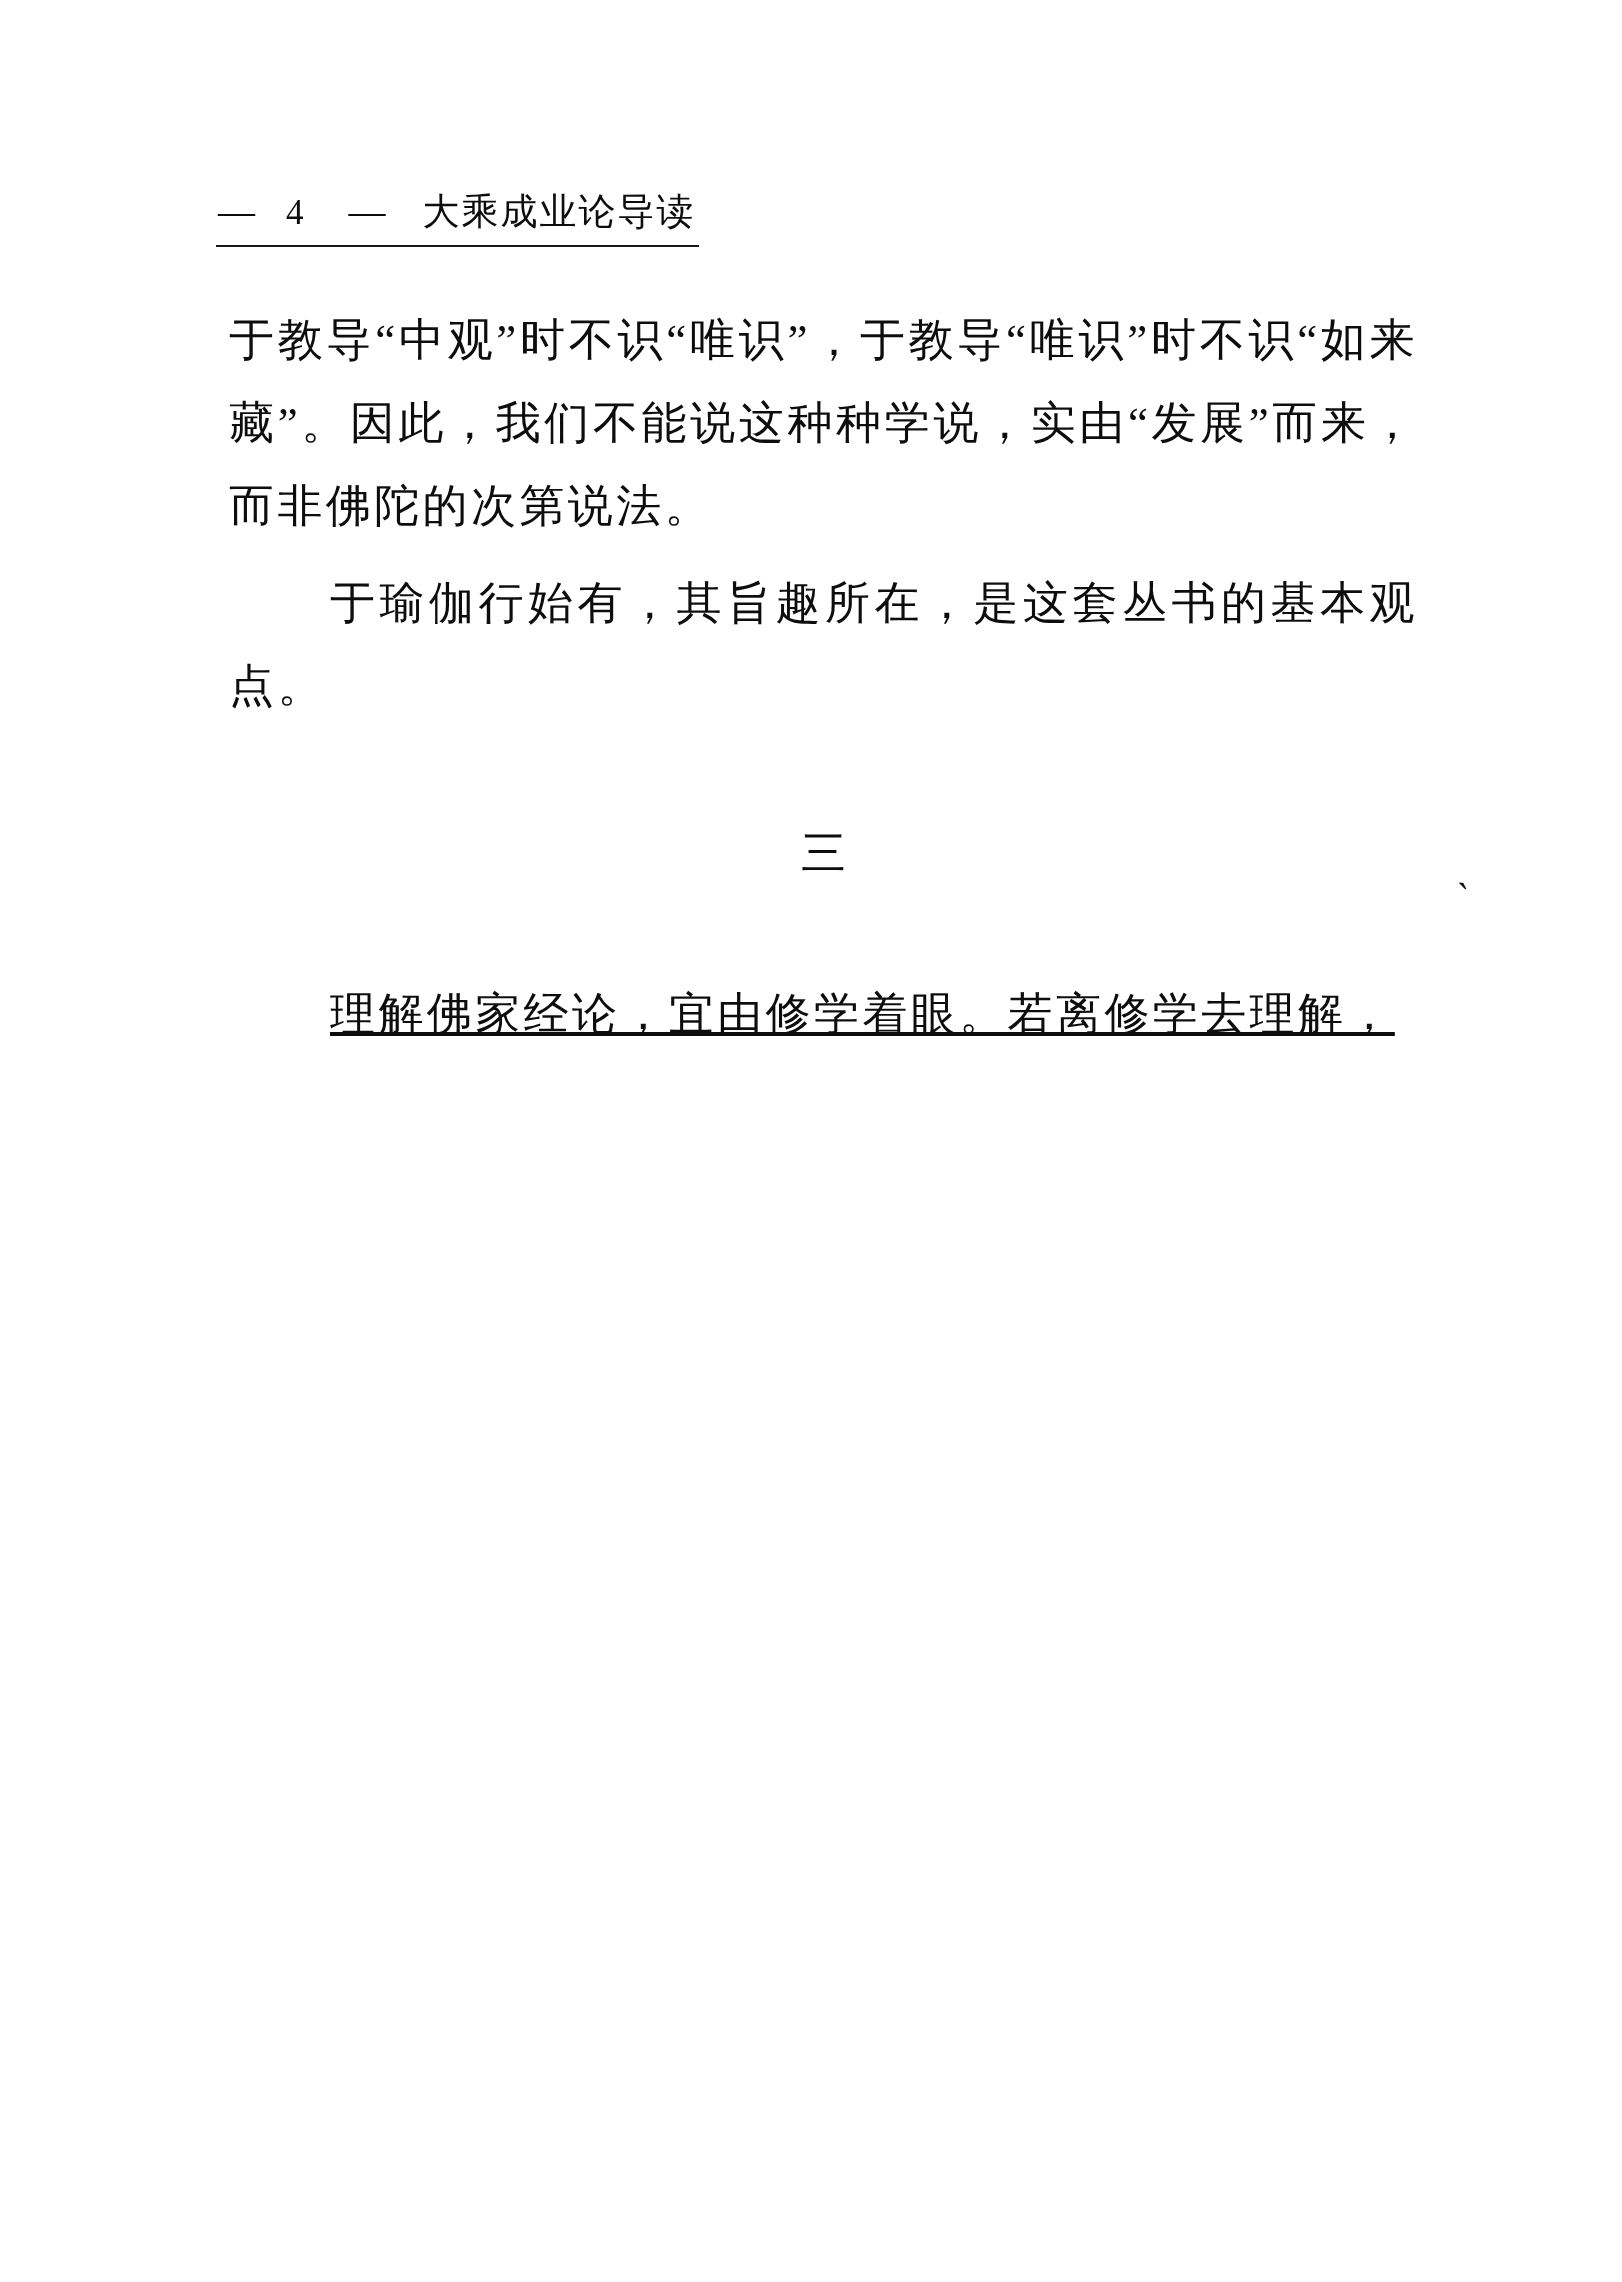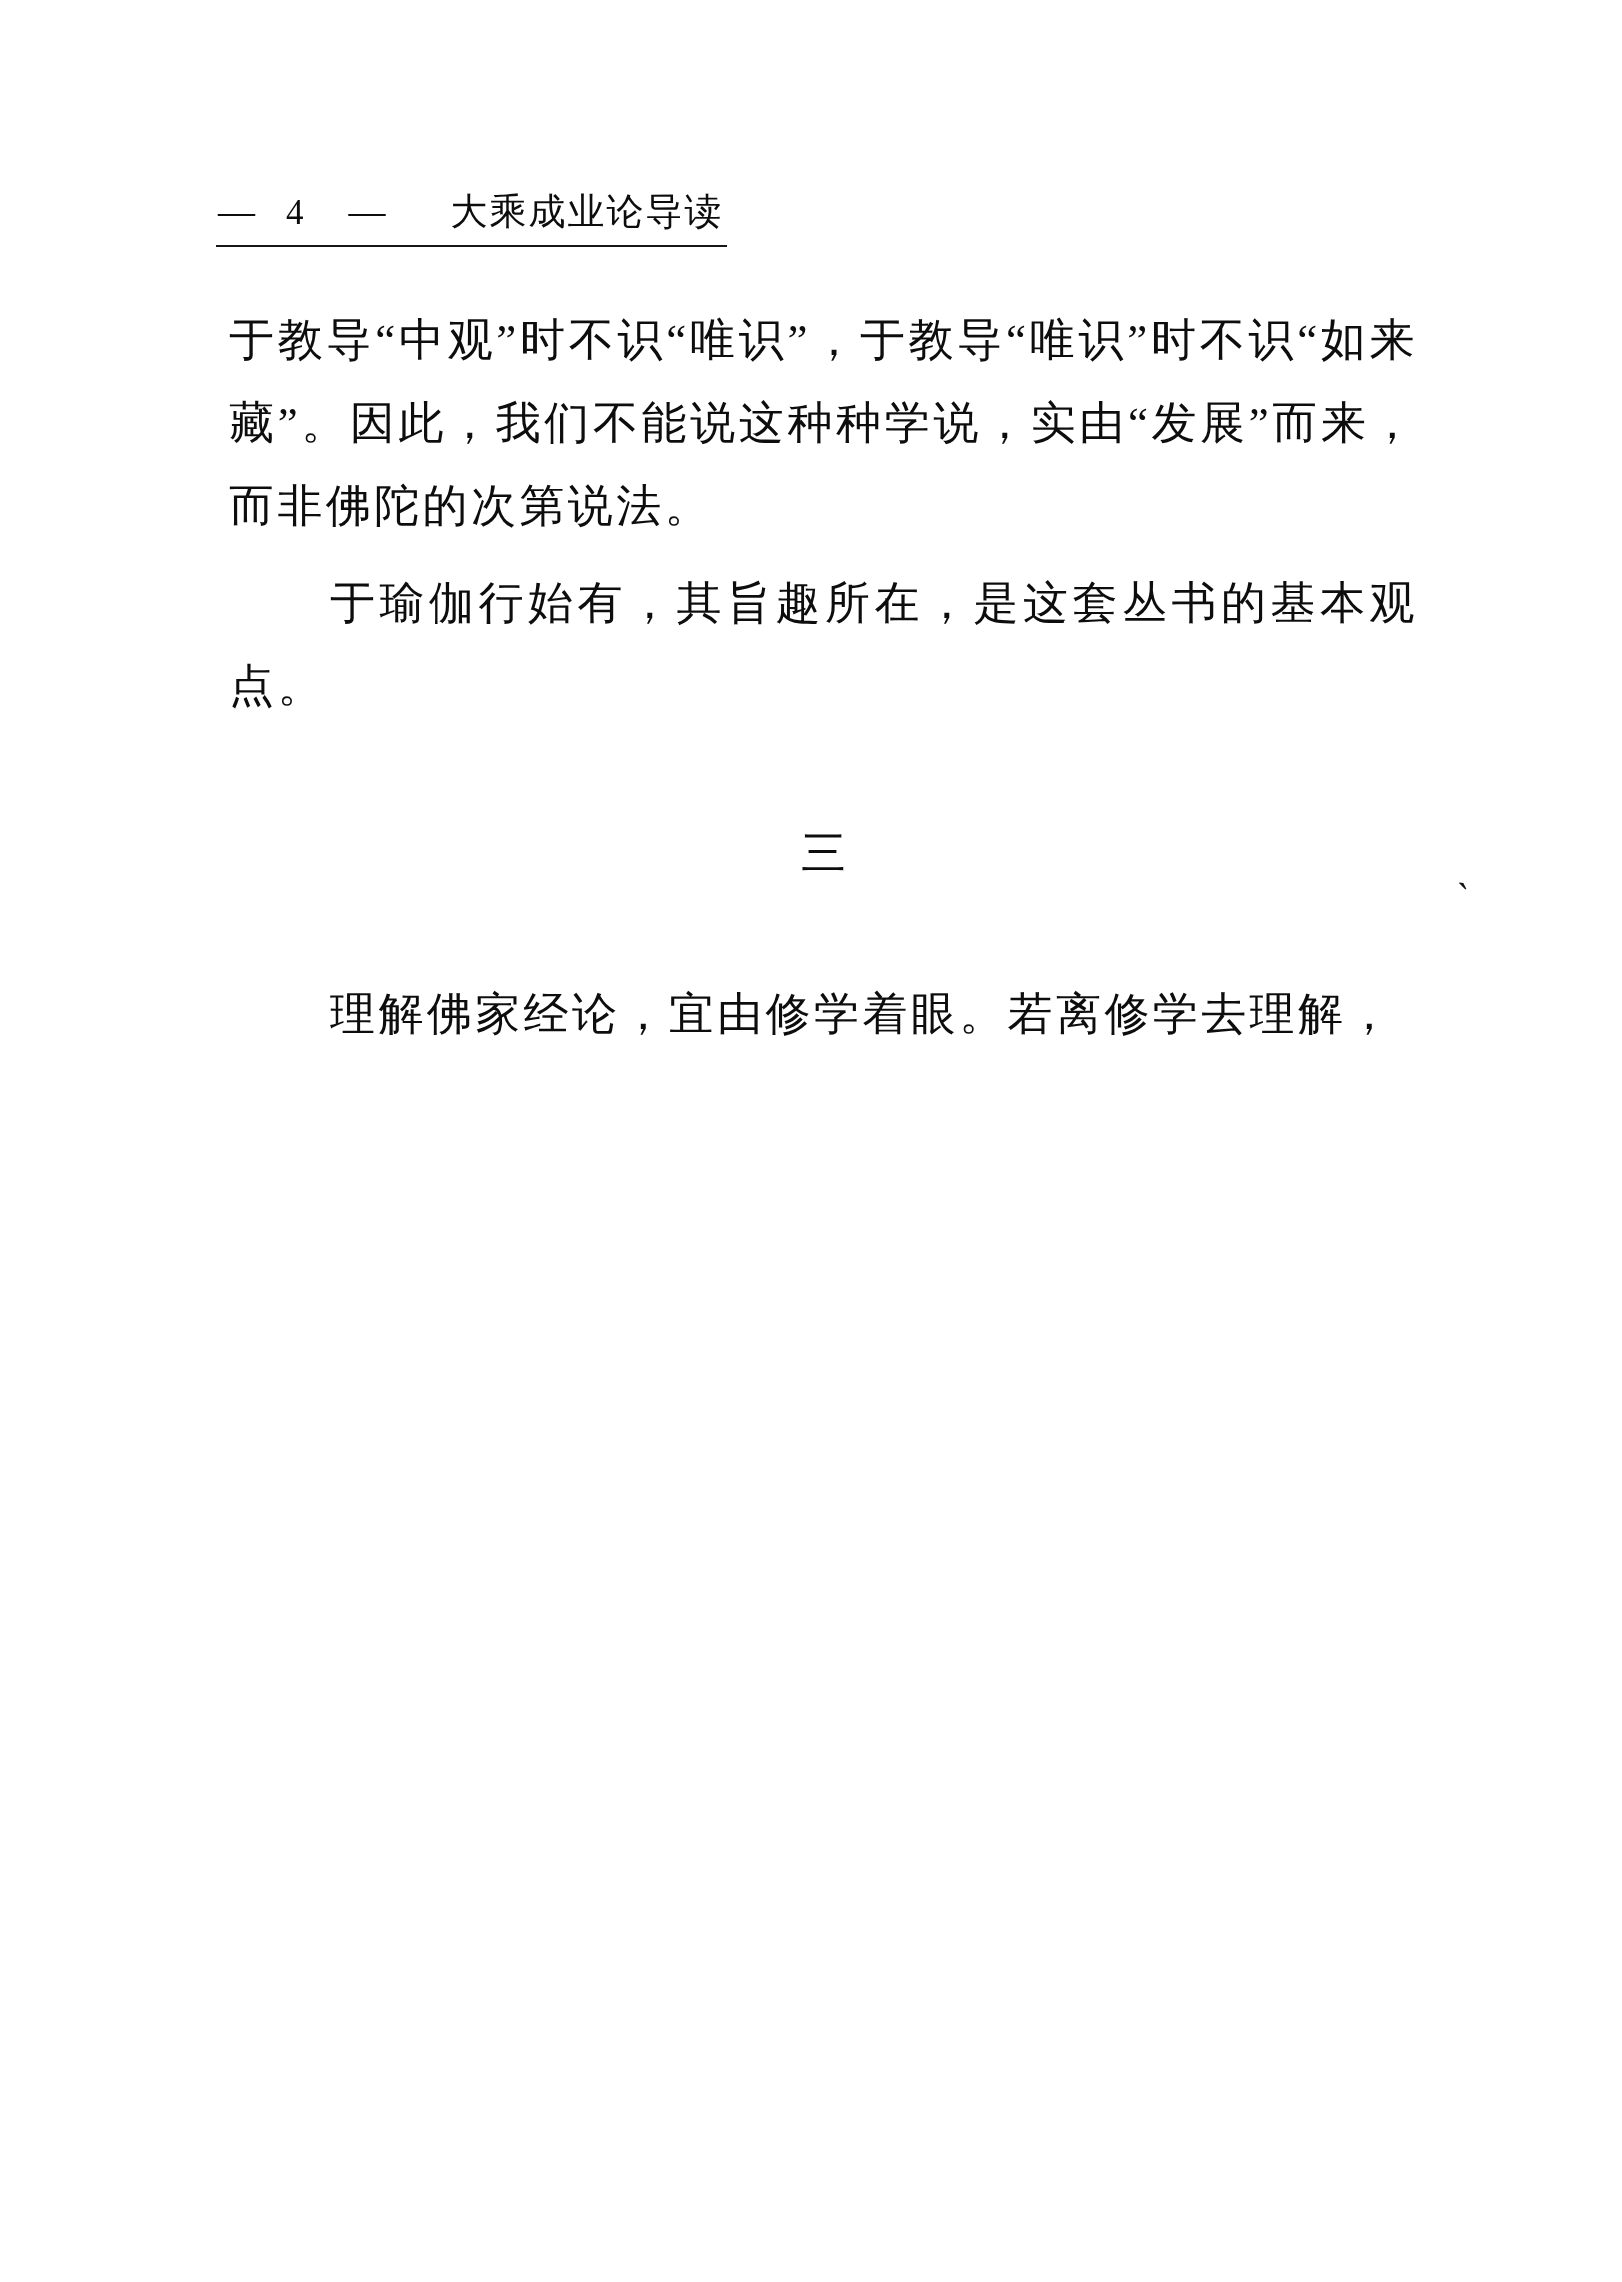--- a/index.html
+++ b/index.html
@@ -26,21 +26,21 @@
     align-items: baseline;
     border-bottom: 2.9px solid #161616;
     padding: 0 3.9px 11.7px 2px;
     font-size: 37px;
     line-height: 41px;
     white-space: nowrap;
   }
   .page-header .dash-left   { margin-right: 31px; }
   .page-header .page-num    { margin-right: 45px; font-size: 35px; }
   .page-header .dash-right  { margin-right: 37px; }
-  .page-header .book-title  { letter-spacing: 2px; font-weight: 500; margin-left: 28px; }
+  .page-header .book-title  { letter-spacing: 2px; font-weight: 500; }
   
   .body-text {
     position: absolute;
     left: 215px;
     top: 285px;
     width: 1217px;
     font-size: 45px;
     line-height: 83px;
     letter-spacing: 3.4px;
     text-align: justify;
@@ -53,21 +53,21 @@
   .para.no-indent { text-indent: 0; }
   .section-heading {
     margin: 84px 0 0 0;
     font-size: 45px;
     font-weight: normal;
     line-height: 83px;
     text-align: center;
     letter-spacing: 0;
     text-indent: 0;
   }
-  .para.closing { margin-top: 78px; }
+  .para.closing { margin-top: 78px; text-decoration: underline; }
   
   .stray-mark {
     position: absolute;
     left: 1455px;
     top: 874px;
     font-size: 39px;
     color: #111;
     transform: rotate(8deg);
   }
 </style>

